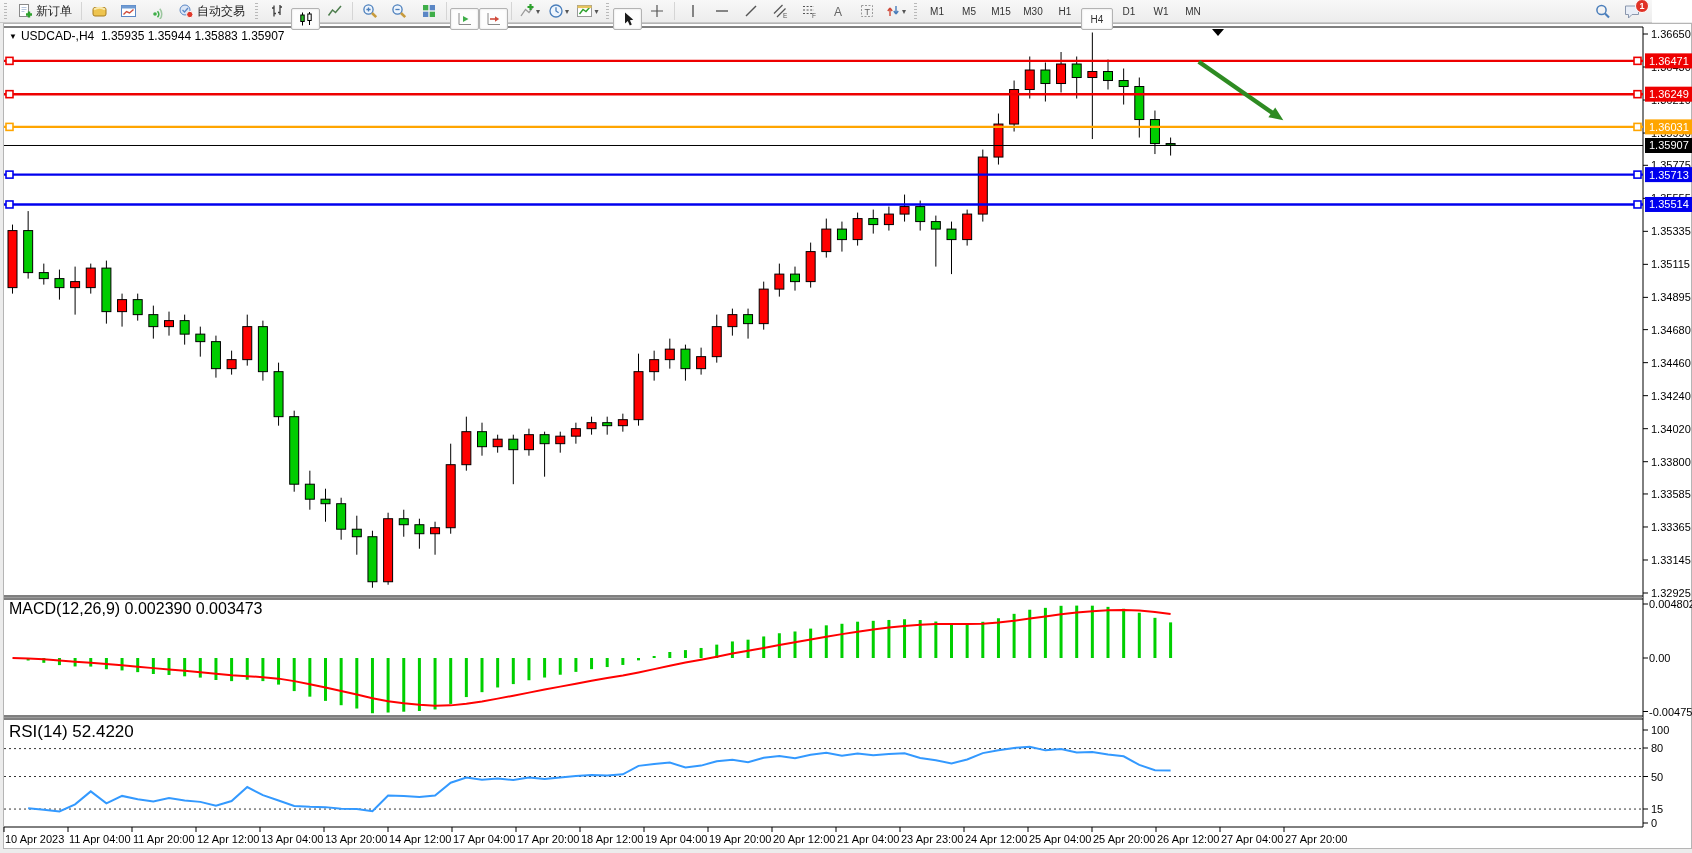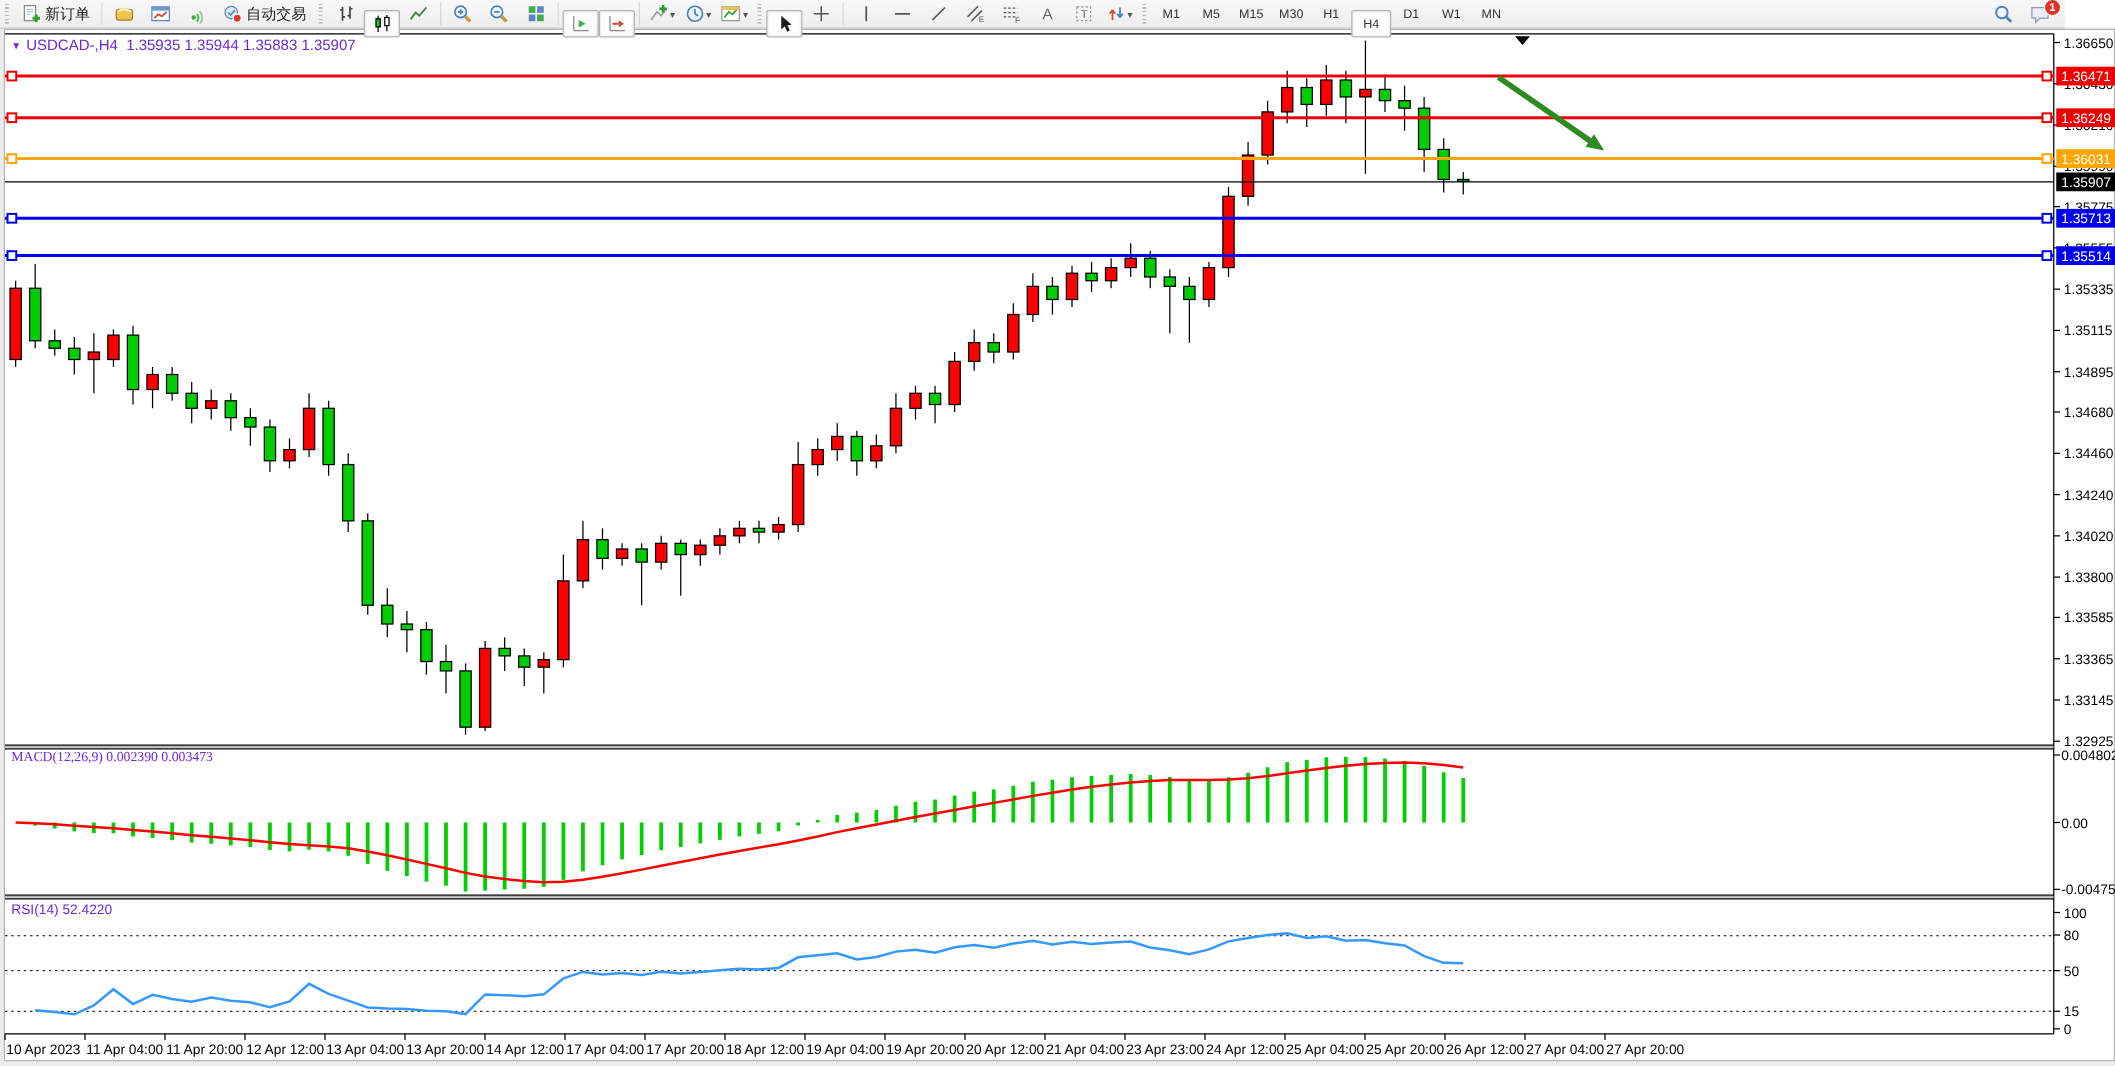--- a/index.html
+++ b/index.html
@@ -16,25 +16,25 @@
   .caret{font-size:8px;color:#555;margin-left:1px;}
   .tf{font-size:10px;color:#333;min-width:26px;}
   #toolbar-right{margin-left:auto;display:flex;align-items:center;margin-right:6px;}
   .chatwrap{position:relative;}
   .badge{position:absolute;top:-2px;right:-4px;width:12px;height:12px;border-radius:50%;background:#e03226;color:#fff;
     font-size:9px;line-height:12px;text-align:center;font-weight:bold;border:1px solid #fff;}
   
   #window{position:absolute;left:0;top:22px;width:1692px;height:831px;background:#ececec;}
   #chartbg{position:absolute;left:3px;top:1px;width:1687px;height:824px;background:#fff;border:1px solid #b5b5b5;}
   #chart-svg{position:absolute;left:0;top:0;z-index:10;}
-  .ovl{position:absolute;z-index:20;color:#6d28d9;white-space:nowrap;}
+  .ovl{position:absolute;z-index:20;color:#000000;white-space:nowrap;}
   #chart-title{left:9px;top:29px;font-size:12px;}
   #chart-title .tri{font-size:8px;position:relative;top:-1px;margin-right:4px;}
-  #macd-label{left:9px;top:600px;font-size:11px;font-family:Liberation Serif, serif;}
-  #rsi-label{left:9px;top:722px;font-size:11px;}
+  #macd-label{left:9px;top:600px;font-size:16px;}
+  #rsi-label{left:9px;top:722px;font-size:17px;}
 </style>
 </head>
 <body>
 
 <div id="app">
 
   <div id="toolbar">
     <div class="grip"></div>
 
     <div class="tbtn textbtn">

